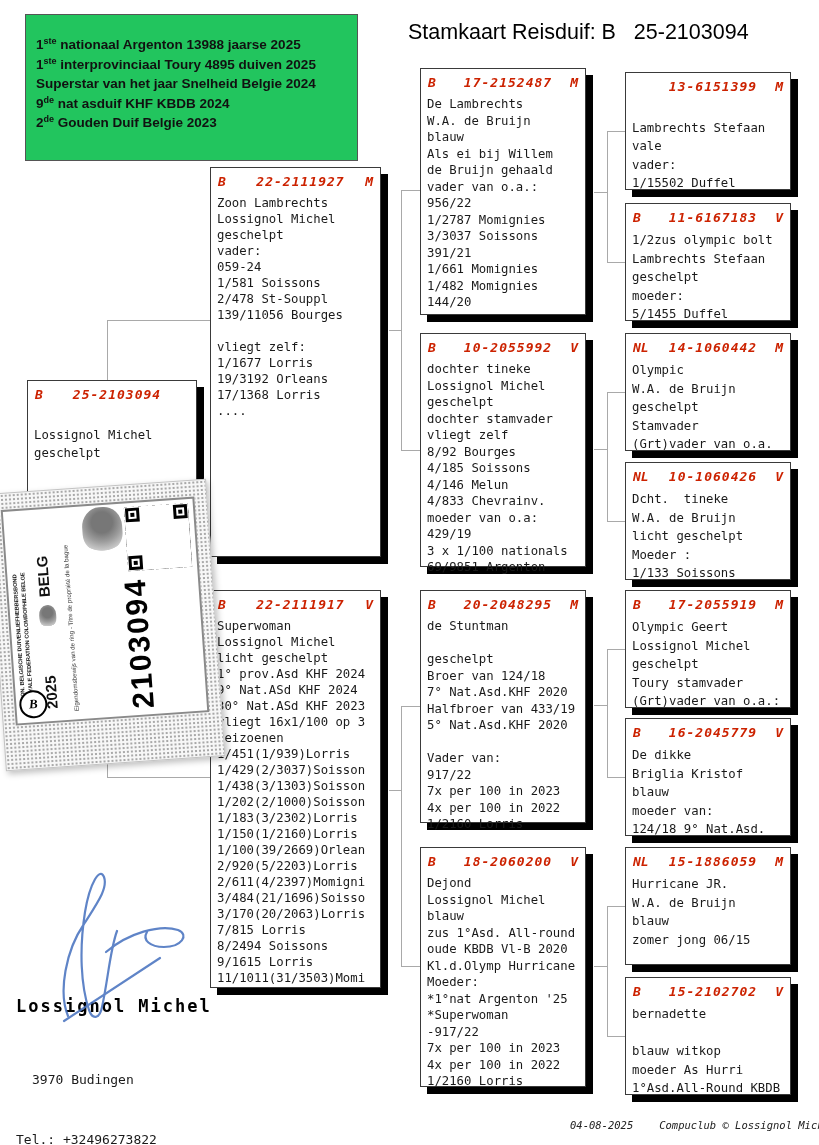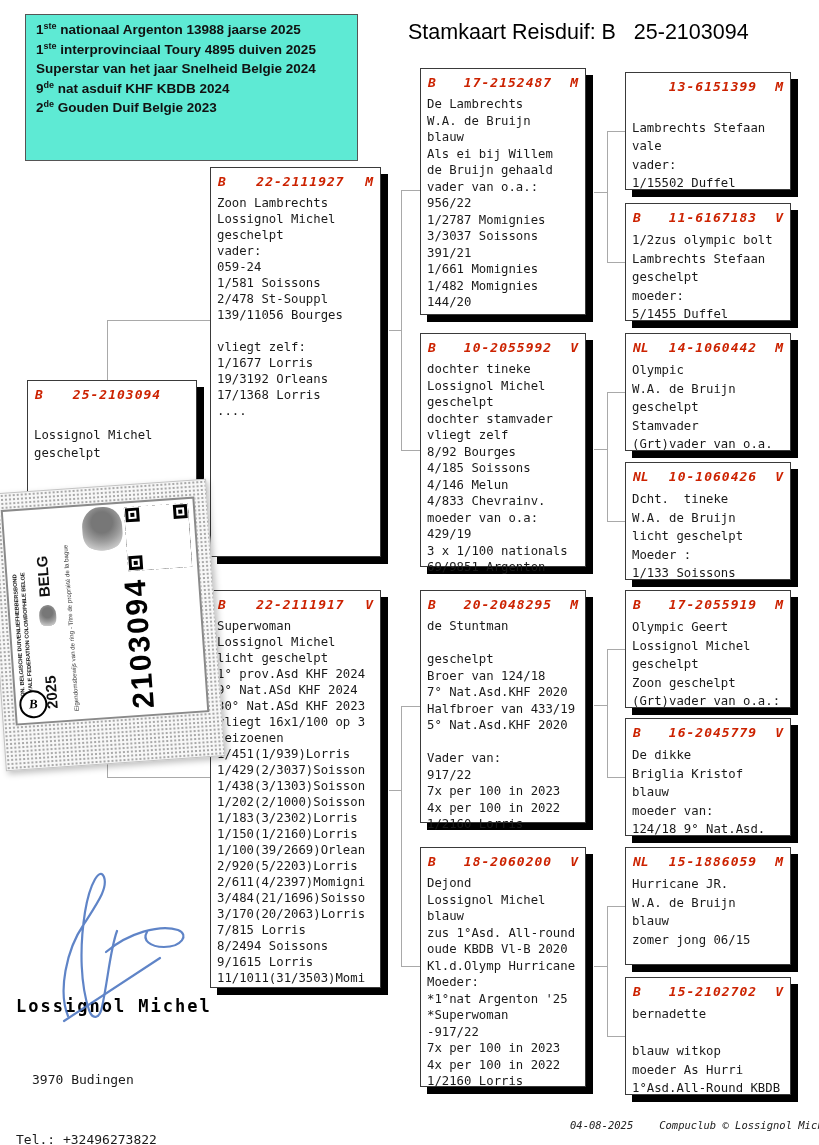--- a/index.html
+++ b/index.html
@@ -1,22 +1,22 @@
 <!DOCTYPE html>
 <html><head>
 <meta charset="utf-8">
 <style>
   html,body{margin:0;padding:0;background:#fff;}
   body{width:819px;height:1145px;position:relative;overflow:hidden;
        font-family:"DejaVu Sans Mono","Liberation Mono",monospace;color:#1a1a1a;}
   .abs{position:absolute;}
 
   
-  .ach-panel{left:25px;top:14px;width:333px;height:147px;background:#5eead4;
-    border:1px solid #555;padding:5px 10px;box-sizing:border-box;
+  .ach-panel{left:25px;top:14px;width:333px;height:147px;background:#22c55e;
+    border:1px solid #555;padding:20px 10px;box-sizing:border-box;
     font-family:"Liberation Sans","DejaVu Sans",sans-serif;font-weight:bold;
     font-size:13.5px;line-height:19.5px;color:#111;}
   .ach-row{white-space:pre;}
   .sup{font-size:9px;vertical-align:super;line-height:0;}
 
   
   .page-title{left:408px;top:20px;font-family:"Liberation Sans","DejaVu Sans",sans-serif;
     font-size:21.5px;color:#000;white-space:pre;}
 
   
@@ -334,21 +334,21 @@
 
 <div class="pbox g4" style="left:625px;top:590px;width:166px;height:118px;">
   <div class="pbox-header">
     <span class="country">B</span>
     <span class="ringno">17-2055919</span>
     <span class="sex">M</span>
   </div>
   <div class="pbox-body">Olympic Geert
 Lossignol Michel
 geschelpt
-Zoon geschelpt
+Toury stamvader
 (Grt)vader van o.a.:</div>
 </div>
 
 <div class="pbox g4" style="left:625px;top:718px;width:166px;height:118px;">
   <div class="pbox-header">
     <span class="country">B</span>
     <span class="ringno">16-2045779</span>
     <span class="sex">V</span>
   </div>
   <div class="pbox-body">De dikke

